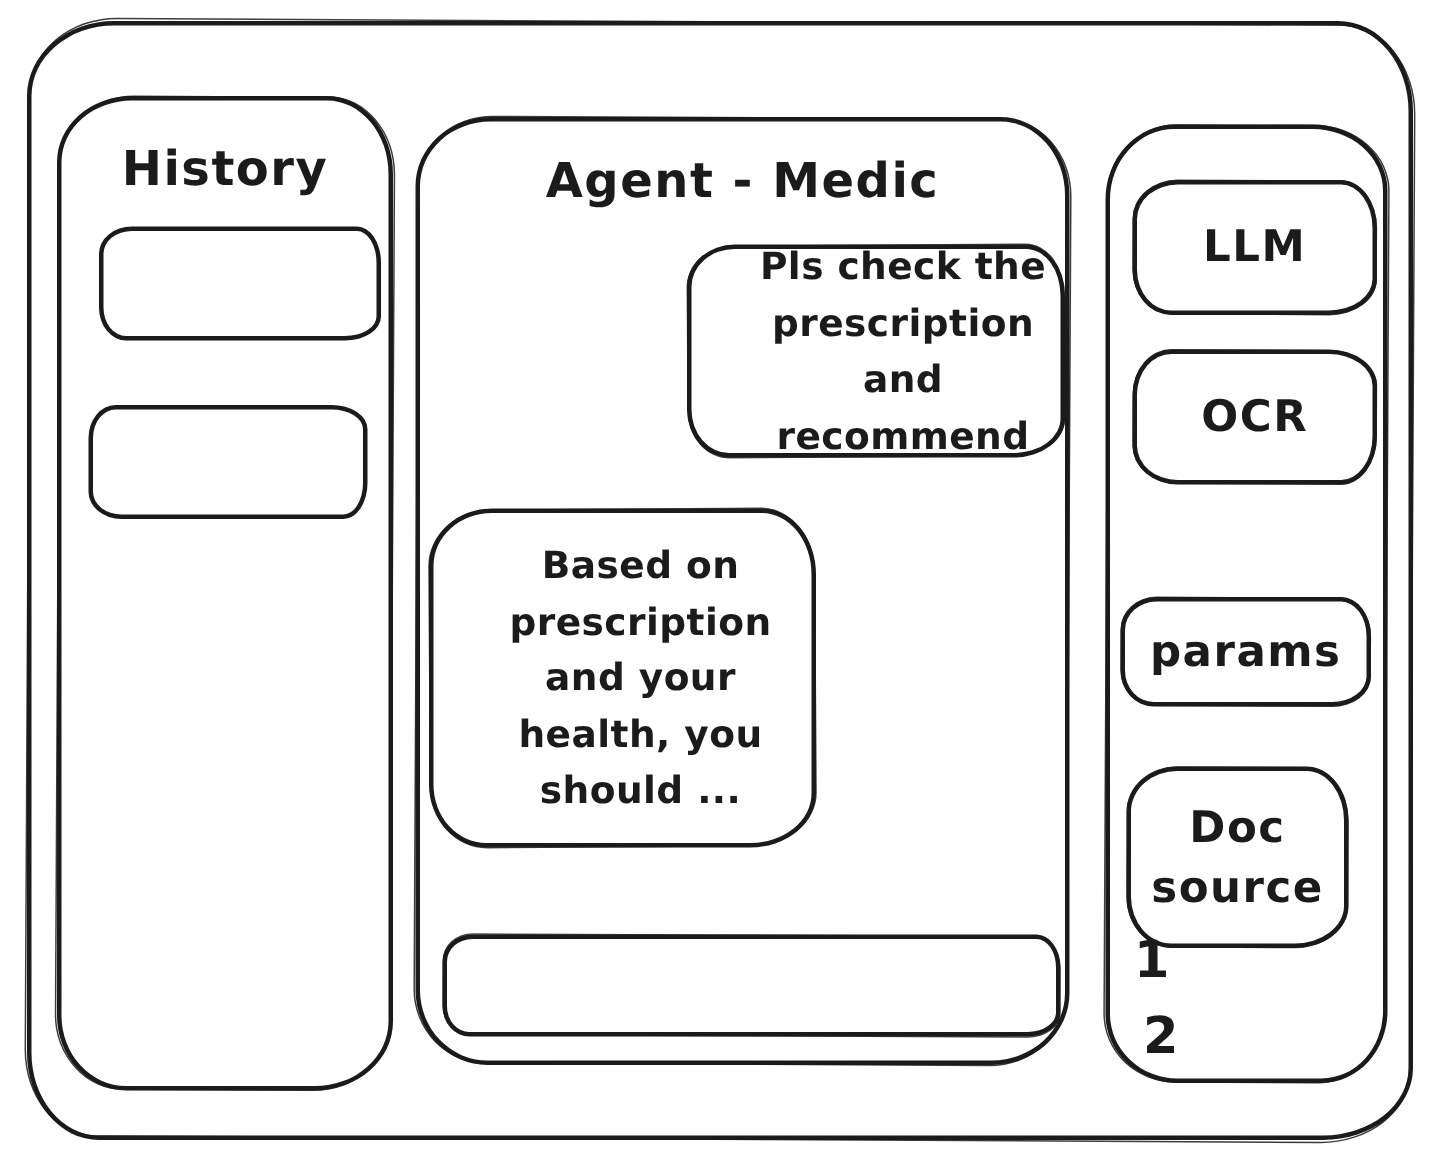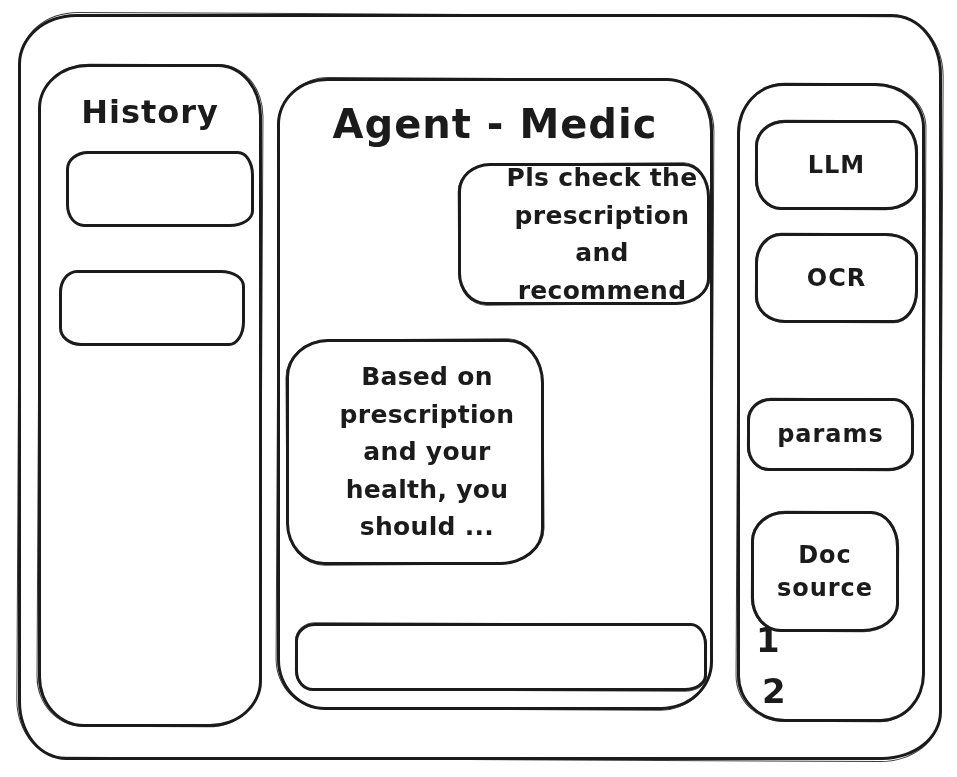--- a/index.html
+++ b/index.html
@@ -54,21 +54,21 @@
     cursor:pointer;
   }
   .history-item-1{left:25px;top:84px;width:188px;height:76px;border-radius:22px 16px 24px 18px/18px 24px 16px 22px;}
   .history-item-2{left:18px;top:203px;width:186px;height:76px;border-radius:18px 24px 16px 22px/22px 16px 24px 18px;}
 
   
   .chat-panel{
     left:277px;top:78px;width:436px;height:632px;
     border-radius:50px 46px 52px 48px / 46px 52px 48px 50px;
   }
-  .chat-title{top:20px;font-size:40px;}
+  .chat-title{top:20px;font-size:32px;}
   .bubble{
     position:absolute;
     border:3px solid var(--ink);
     background:var(--bg);
     display:flex;align-items:center;justify-content:center;
     text-align:center;
     font-size:25px;font-weight:600;
     line-height:1.5;
     white-space:pre-line;
     letter-spacing:.3px;
@@ -114,21 +114,21 @@
   .tools-panel{
     left:737px;top:83px;width:188px;height:639px;
     border-radius:46px 50px 44px 48px / 50px 44px 48px 46px;
   }
   .tool-btn{
     position:absolute;
     border:3px solid var(--ink);
     background:var(--bg);
     display:flex;align-items:center;justify-content:center;
     font-family:"DejaVu Sans", sans-serif;
-    font-size:24px;font-weight:700;
+    font-size:29px;font-weight:700;
     letter-spacing:1px;
     color:var(--ink);
     text-align:center;
     white-space:pre-line;
     line-height:1.35;
     cursor:pointer;
   }
   .tool-btn::after{
     content:"";
     position:absolute;inset:-3px;

